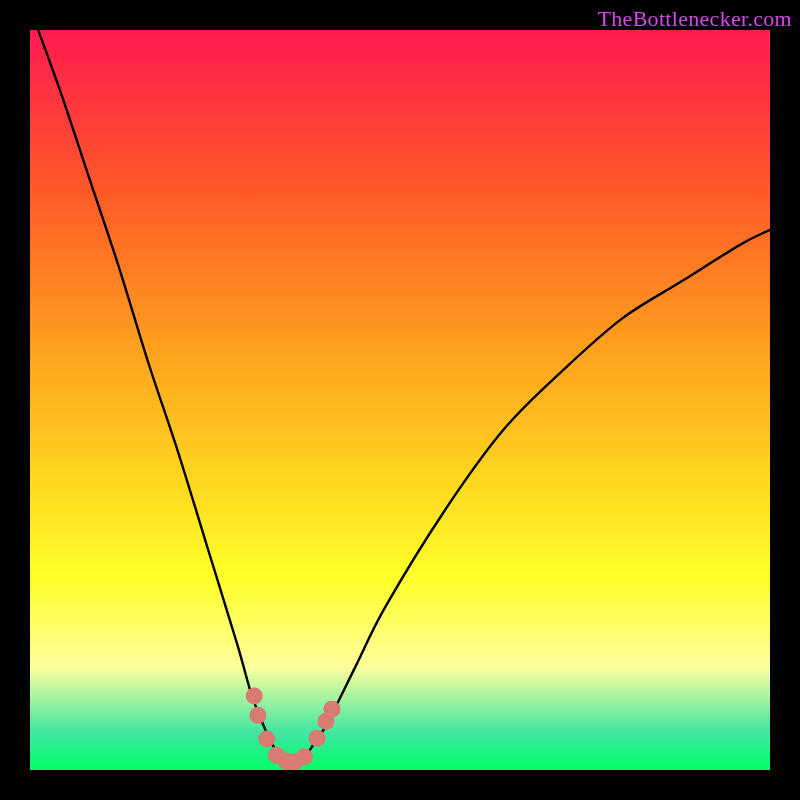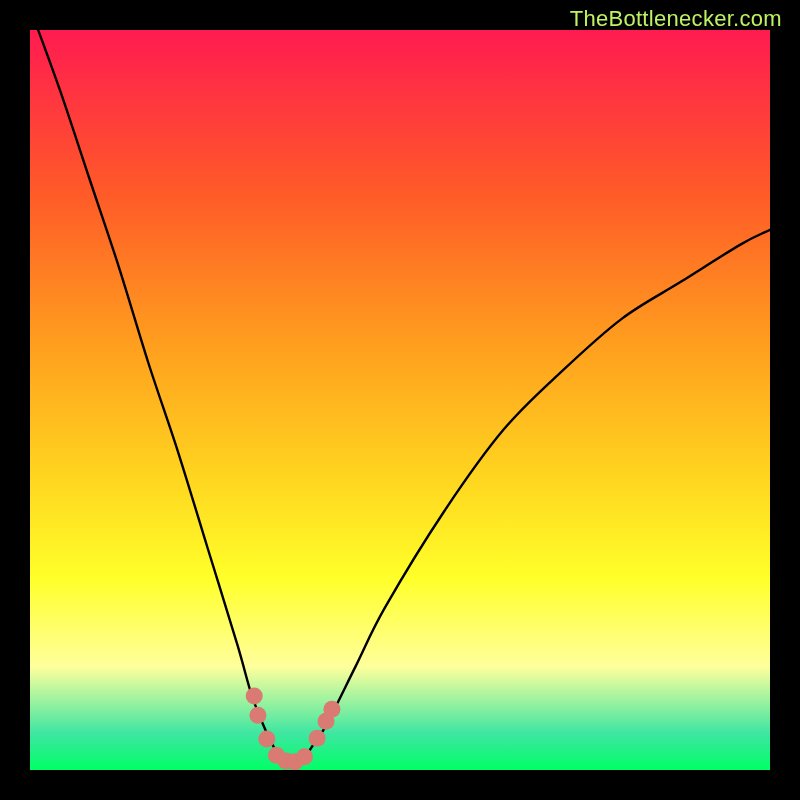--- a/index.html
+++ b/index.html
@@ -13,26 +13,27 @@
   }
   .outer {
     position: relative;
     width: 800px;
     height: 800px;
     background: #000;
   }
   .watermark {
     position: absolute;
     top: 6px;
-    right: 18px;
-    color: #bef264;
+    right: 8px;
+    color: #d946ef;
     font-size: 22px;
     font-weight: 500;
     letter-spacing: 0.3px;
     z-index: 5;
+    font-family: Liberation Serif, serif;
   }
   .plot-frame {
     position: absolute;
     left: 30px;
     top: 30px;
     width: 740px;
     height: 740px;
   }
   .plot-frame svg {
     display: block;

